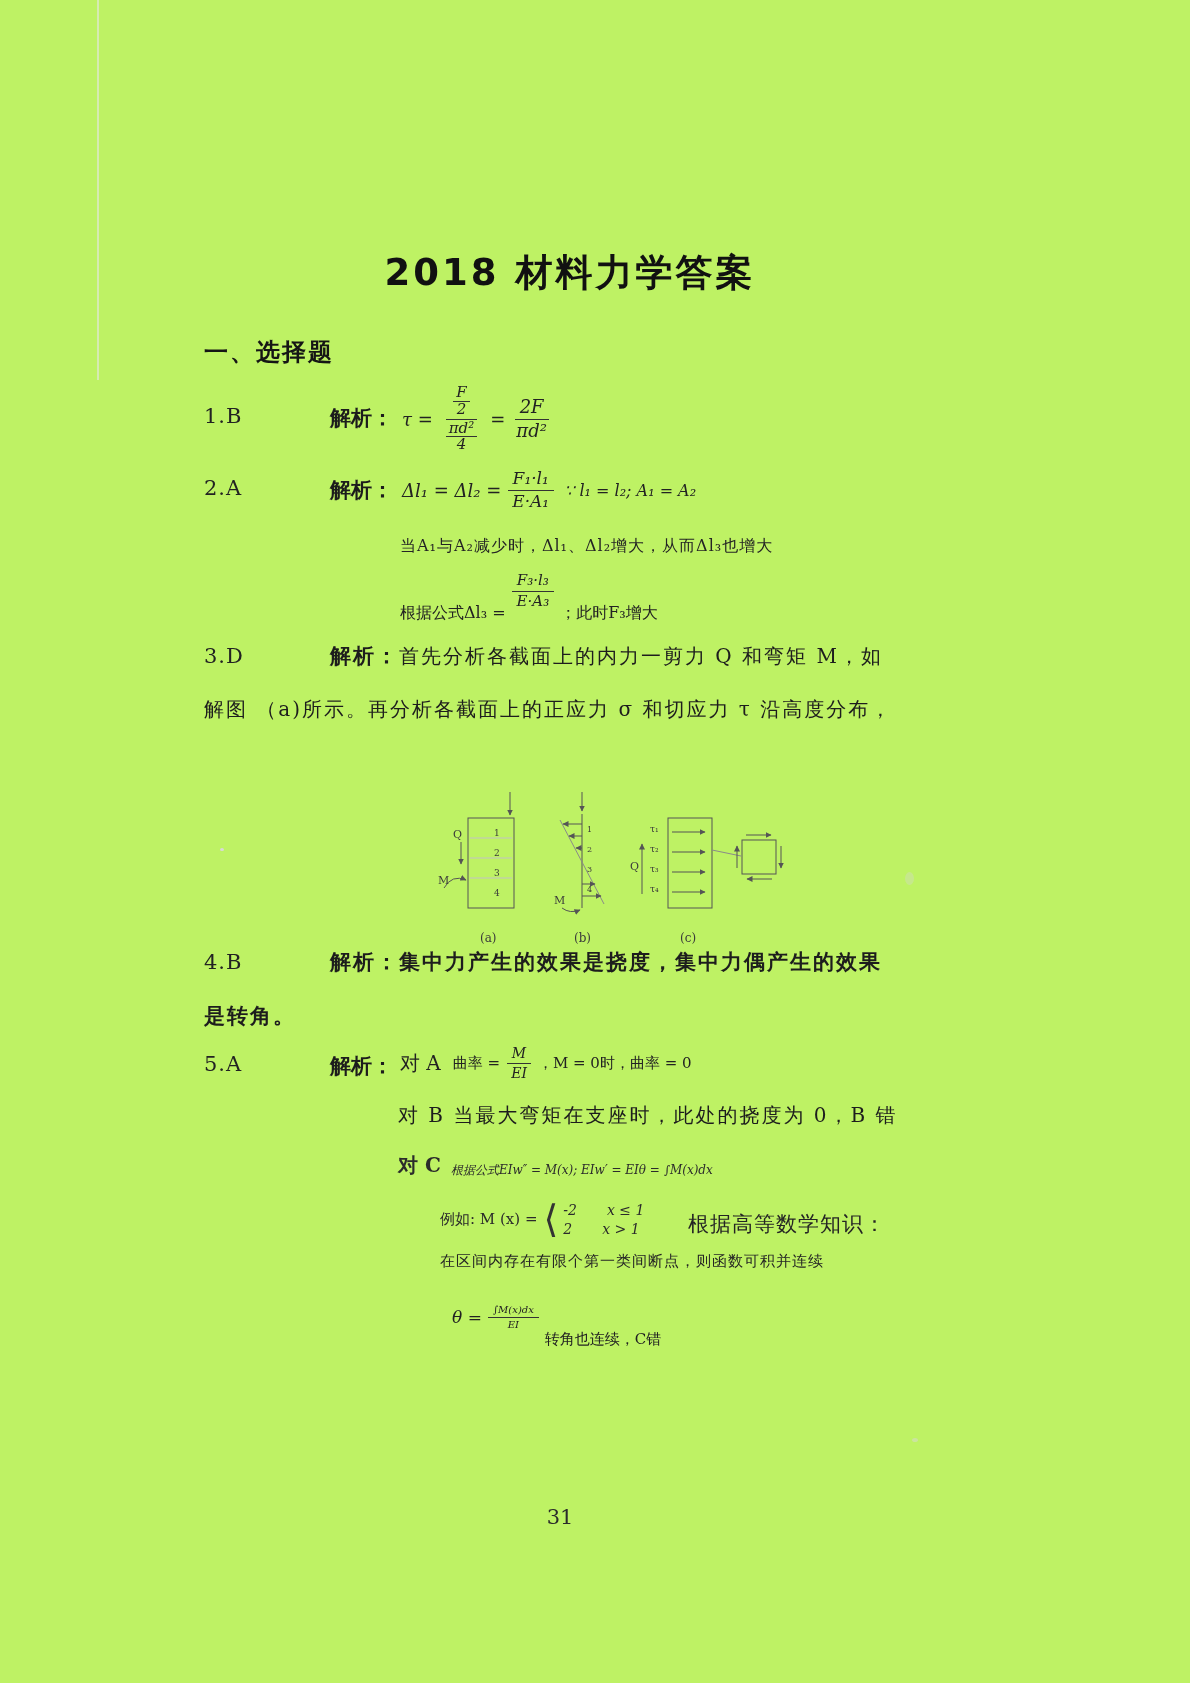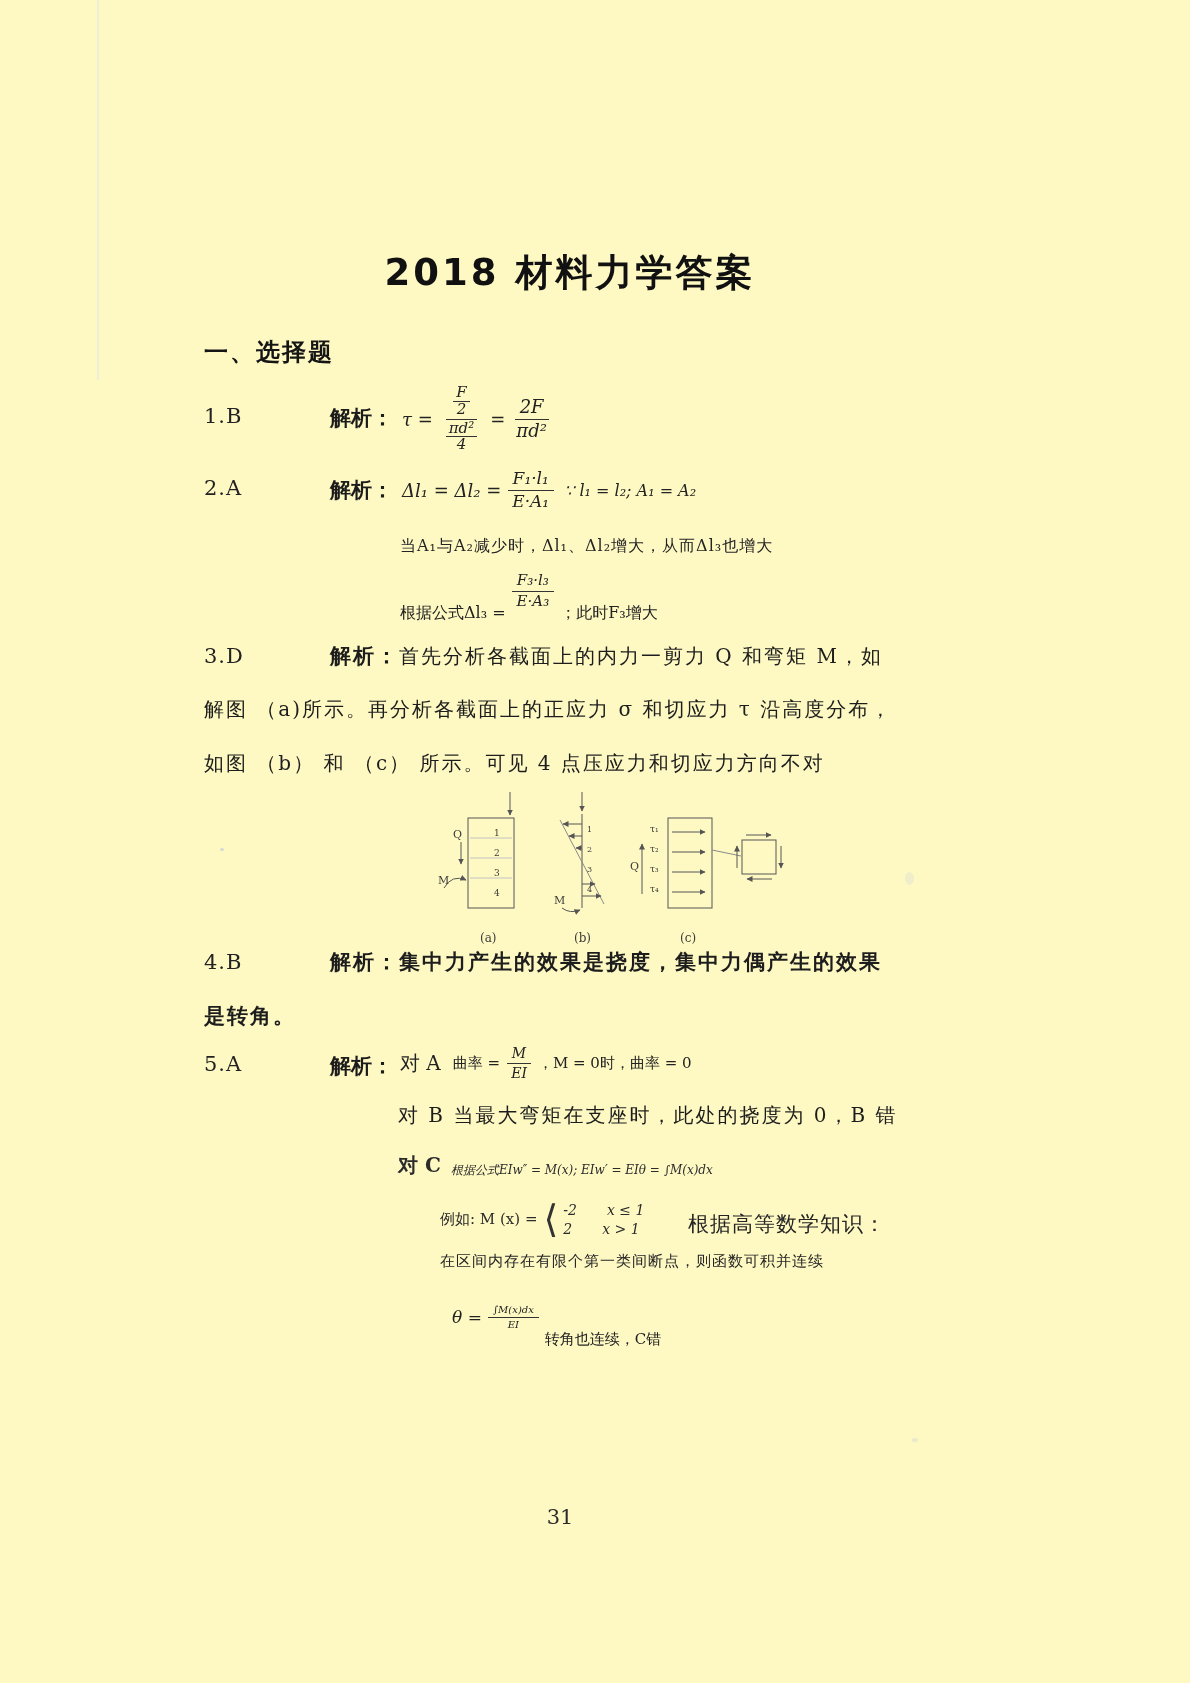--- a/index.html
+++ b/index.html
@@ -1,18 +1,18 @@
 <!DOCTYPE html>
 <html><head>
 <meta charset="utf-8">
 <style>
   html,body { margin:0; padding:0; background:#ffffff; }
   .page {
     position:relative; width:1190px; height:1683px;
-    background:#fef9c3; overflow:hidden;
+    background:#bef264; overflow:hidden;
     font-family:"DejaVu Serif", serif; color:#2b2b2b;
   }
   .abs { position:absolute; }
 
   .title {
     font-family:"DejaVu Sans", sans-serif; font-weight:700;
     font-size:37px; letter-spacing:3px; color:#111; text-align:center;
   }
   .section {
     font-family:"DejaVu Sans", sans-serif; font-weight:700;
@@ -111,21 +111,20 @@
       <span class="fden">E·A₃</span>
     </span>
     <span class="upright">；此时F₃增大</span>
   </div>
 
   <span class="abs qlabel" style="left:204px; top:644px;">3.D</span>
   <div class="abs para" style="left:330px; top:642px;">
     <span class="jiexi">解析：</span><span>首先分析各截面上的内力一剪力 Q 和弯矩 M，如</span>
   </div>
   <div class="abs para" style="left:204px; top:696px;">解图 （a)所示。再分析各截面上的正应力 σ 和切应力 τ 沿高度分布，</div>
-  <div class="abs para" style="left:204px; top:750px;">如图 （b） 和 （c） 所示。可见 4 点压应力和切应力方向不对</div>
 
   <div class="abs" style="left:430px; top:790px;">
     <svg width="392" height="162" viewBox="0 0 392 162">
       <defs>
         <marker id="ah" markerWidth="7" markerHeight="7" refX="5.5" refY="3" orient="auto">
           <path d="M0,0 L6,3 L0,6 z" fill="#555"></path>
         </marker>
       </defs>
 
       <g stroke="#555" fill="none" stroke-width="1">

